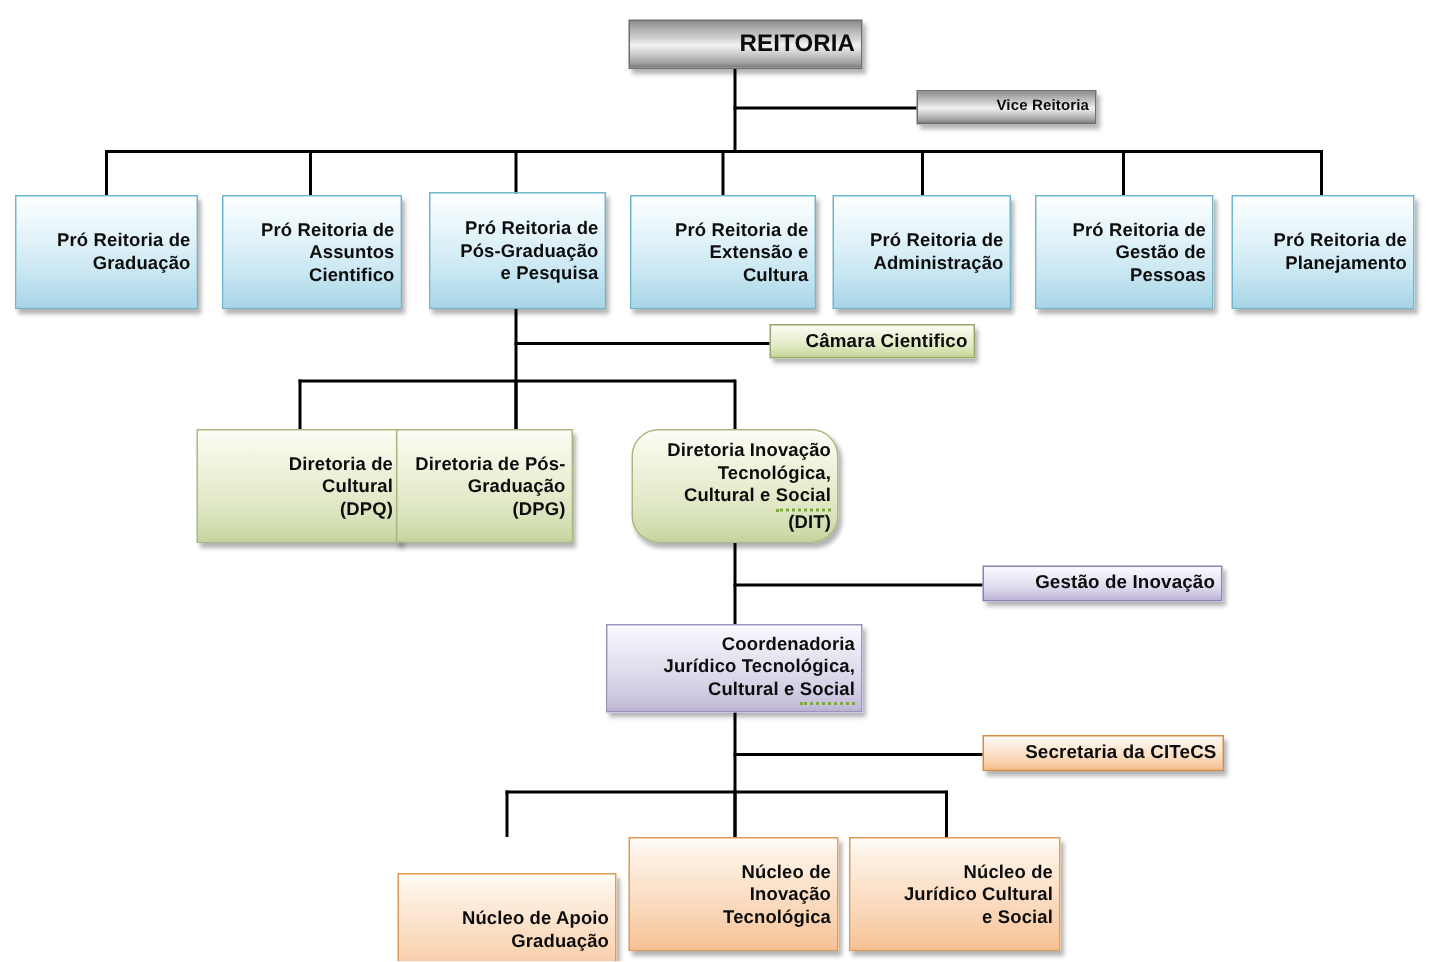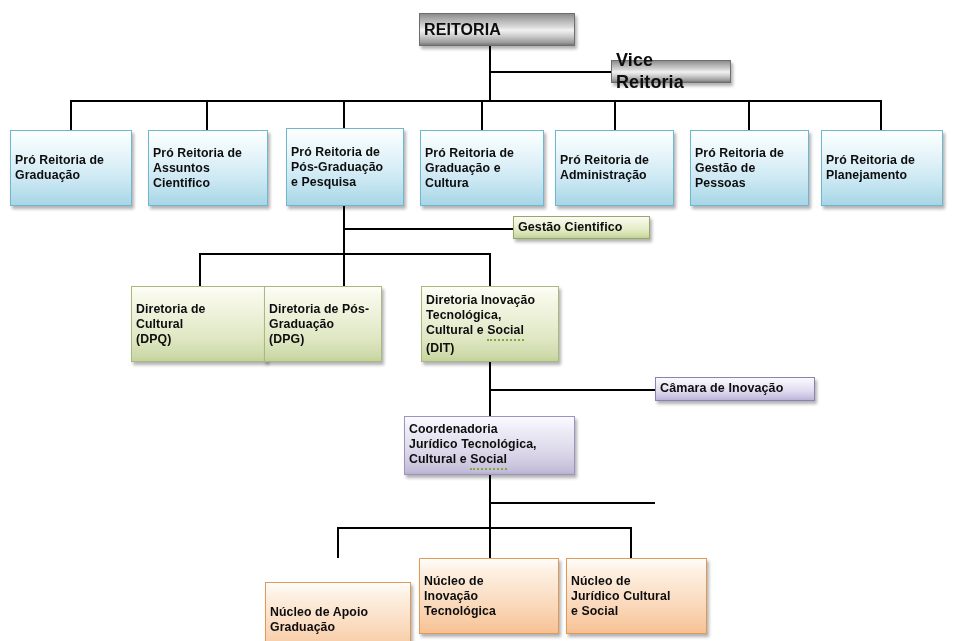--- a/index.html
+++ b/index.html
@@ -26,40 +26,40 @@
   .ln.h { height: 2px; }
   .ln.v { width: 2px; }
 
   
   .node {
     position: absolute;
     box-sizing: border-box;
     display: flex;
     align-items: center;
     justify-content: center;
-    text-align: left;
+    text-align: right;
     font-weight: bold;
     color: #0d0d0d;
     line-height: 1.22;
     letter-spacing: .1px;
     padding: 2px 4px;
     box-shadow: 2px 3px 3px rgba(0,0,0,0.30);
   }
   .node .txt { display: block; width: 100%; }
 
   
   .n-root {
     font-size: 16px;
     border: 1px solid #6e6e6e;
     background: linear-gradient(to bottom,
         #8d8d8d 0%, #a8a8a8 14%, #d6d6d6 40%,
         #f2f2f2 52%, #cfcfcf 70%, #9b9b9b 92%, #787878 100%);
   }
   .n-vice {
-    font-size: 18px;
+    font-size: 10px;
     border: 1px solid #6e6e6e;
     background: linear-gradient(to bottom,
         #8d8d8d 0%, #a8a8a8 14%, #d6d6d6 40%,
         #f2f2f2 52%, #cfcfcf 70%, #9b9b9b 92%, #787878 100%);
   }
 
   
   .n-blue {
     font-size: 12.3px;
     border: 1px solid #6fb6cf;
@@ -185,21 +185,21 @@
     <span class="txt">
       <span>Pró Reitoria de</span><br>
       <span>Pós-Graduação</span><br>
       <span>e Pesquisa</span>
     </span>
   </div>
 
   <div class="node n-blue" style="left:420px; top:130px; width:124px; height:76px;">
     <span class="txt">
       <span>Pró Reitoria de</span><br>
-      <span>Graduação e</span><br>
+      <span>Extensão e</span><br>
       <span>Cultura</span>
     </span>
   </div>
 
   <div class="node n-blue" style="left:555px; top:130px; width:119px; height:76px;">
     <span class="txt">
       <span>Pró Reitoria de</span><br>
       <span>Administração</span>
     </span>
   </div>
@@ -213,60 +213,63 @@
   </div>
 
   <div class="node n-blue" style="left:821px; top:130px; width:122px; height:76px;">
     <span class="txt">
       <span>Pró Reitoria de</span><br>
       <span>Planejamento</span>
     </span>
   </div>
 
   <div class="node n-green-tag" style="left:513px; top:216px; width:137px; height:23px;">
-    <span class="txt">Gestão Cientifico</span>
+    <span class="txt">Câmara Cientifico</span>
   </div>
 
   <div class="node n-green" style="left:131px; top:286px; width:136px; height:76px;">
     <span class="txt">
       <span>Diretoria de</span><br>
       <span>Cultural</span><br>
       <span>(DPQ)</span>
     </span>
   </div>
 
   <div class="node n-green" style="left:264px; top:286px; width:118px; height:76px;">
     <span class="txt">
       <span>Diretoria de Pós-</span><br>
       <span>Graduação</span><br>
       <span>(DPG)</span>
     </span>
   </div>
 
-  <div class="node n-green" style="left:421px; top:286px; width:138px; height:76px;">
+  <div class="node n-green" style="left:421px; top:286px; width:138px; height:76px;border-radius:18px;">
     <span class="txt">
       <span>Diretoria Inovação</span><br>
       <span>Tecnológica,</span><br>
       <span>Cultural e <span class="sq">Social</span></span><br>
       <span>(DIT)</span>
     </span>
   </div>
 
   <div class="node n-purple-tag" style="left:655px; top:377px; width:160px; height:24px;">
-    <span class="txt">Câmara de Inovação</span>
+    <span class="txt">Gestão de Inovação</span>
   </div>
 
   <div class="node n-purple" style="left:404px; top:416px; width:171px; height:59px;">
     <span class="txt">
       <span>Coordenadoria</span><br>
       <span>Jurídico Tecnológica,</span><br>
       <span>Cultural e <span class="sq">Social</span></span>
     </span>
   </div>
 
+  <div class="node n-orange-tag" style="left:655px; top:490px; width:161px; height:24px;">
+    <span class="txt">Secretaria da CITeCS</span>
+  </div>
 
   <div class="node n-orange" style="left:265px; top:558px; width:146px; height:76px;margin-top:24px;">
     <span class="txt">
       <span>Núcleo de Apoio</span><br>
       <span>Graduação</span>
     </span>
   </div>
 
   <div class="node n-orange" style="left:419px; top:558px; width:140px; height:76px;">
     <span class="txt">

